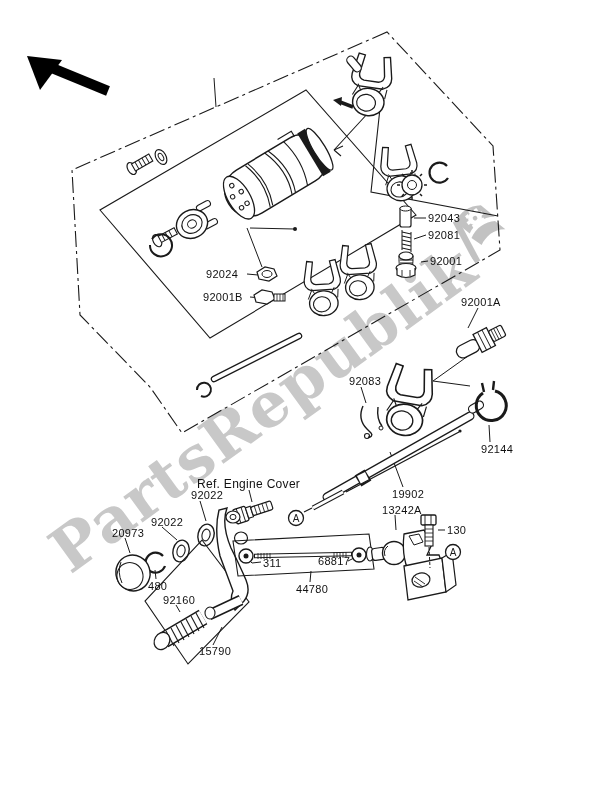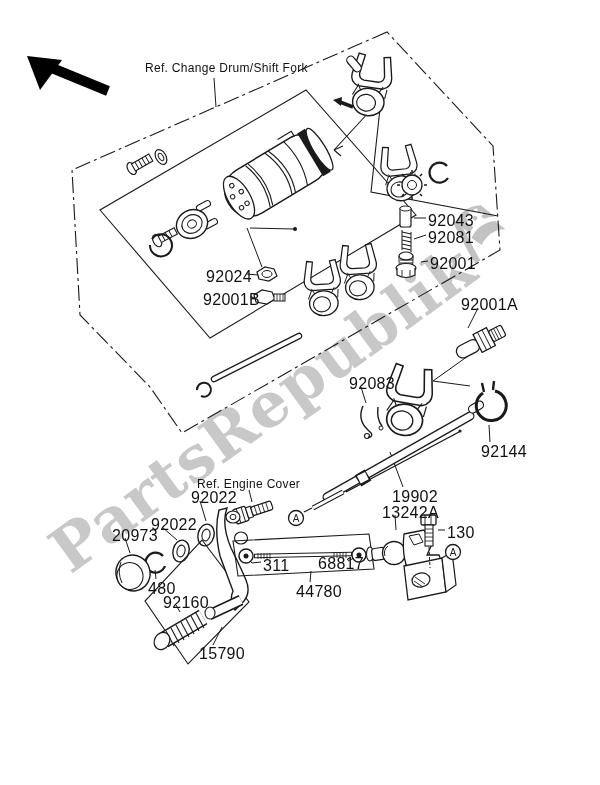--- a/index.html
+++ b/index.html
@@ -2,21 +2,21 @@
 <html><head>
 <meta charset="utf-8">
 <style>
   html,body{margin:0;padding:0;background:#fff;}
   #stage{
     position:relative;width:600px;height:785px;background:#ffffff;overflow:hidden;
     font-family:"Liberation Sans",sans-serif;
   }
   #art{position:absolute;left:0;top:0;}
   .lbl{
-    position:absolute;font-size:16px;color:#111;letter-spacing:.3px;
+    position:absolute;font-size:11px;color:#111;letter-spacing:.3px;
     white-space:nowrap;font-family:"Liberation Sans",sans-serif;
   }
   .ref{font-size:12px;}
   #watermark{
     position:absolute;left:58px;top:512px;width:560px;height:92px;
     transform:rotate(-36deg);transform-origin:0 50%;
     opacity:.42;pointer-events:none;display:flex;align-items:center;
   }
   #watermark .wm-text{
     font-family:"DejaVu Serif","Liberation Serif",serif;font-weight:bold;
@@ -317,21 +317,20 @@
       <rect x="425" y="525" width="8" height="21" stroke-width="1.1"></rect>
       <path d="M425,529 h8 M425,533 h8 M425,537 h8 M425,541 h8" stroke-width=".8"></path>
       <line x1="429" y1="547" x2="430" y2="568" stroke-dasharray="3 2" stroke-width="1"></line>
     </g>
     <g>
       <circle cx="453" cy="552" r="7.5" fill="#fff" stroke="#1a1a1a" stroke-width="1.3"></circle>
       <text x="453" y="555.5" font-size="10" font-family="Liberation Sans, sans-serif" text-anchor="middle" fill="#1a1a1a">A</text>
     </g>
   </svg>
 
-  <span class="lbl ref" style="left:145px;top:61px">Ref. Change Drum/Shift Fork</span>
   <span class="lbl" style="left:428px;top:212px">92043</span>
   <span class="lbl" style="left:428px;top:229px">92081</span>
   <span class="lbl" style="left:430px;top:255px">92001</span>
   <span class="lbl" style="left:461px;top:296px">92001A</span>
   <span class="lbl" style="left:206px;top:268px">92024</span>
   <span class="lbl" style="left:203px;top:291px">92001B</span>
   <span class="lbl" style="left:349px;top:375px">92083</span>
   <span class="lbl" style="left:481px;top:443px">92144</span>
   <span class="lbl" style="left:392px;top:488px">19902</span>
   <span class="lbl" style="left:382px;top:504px">13242A</span>

